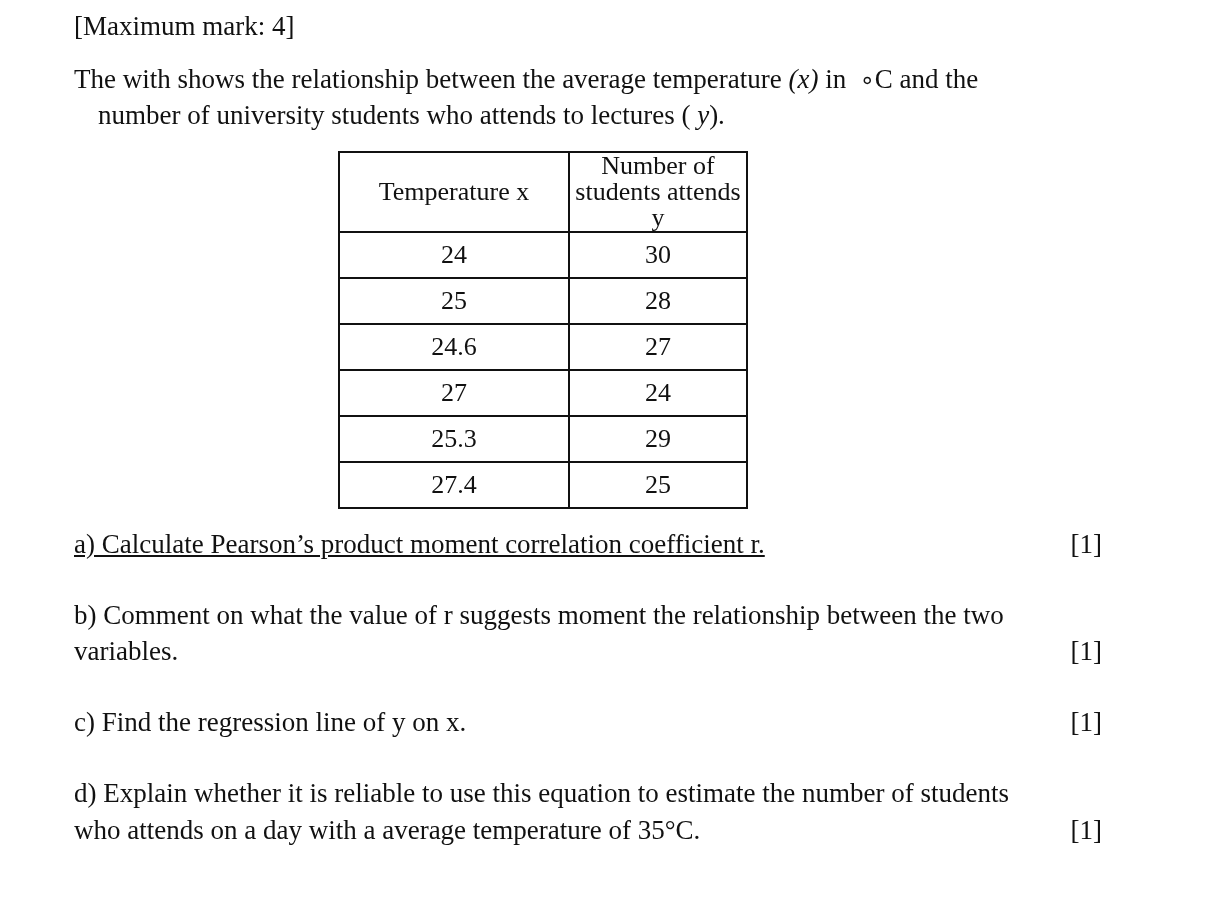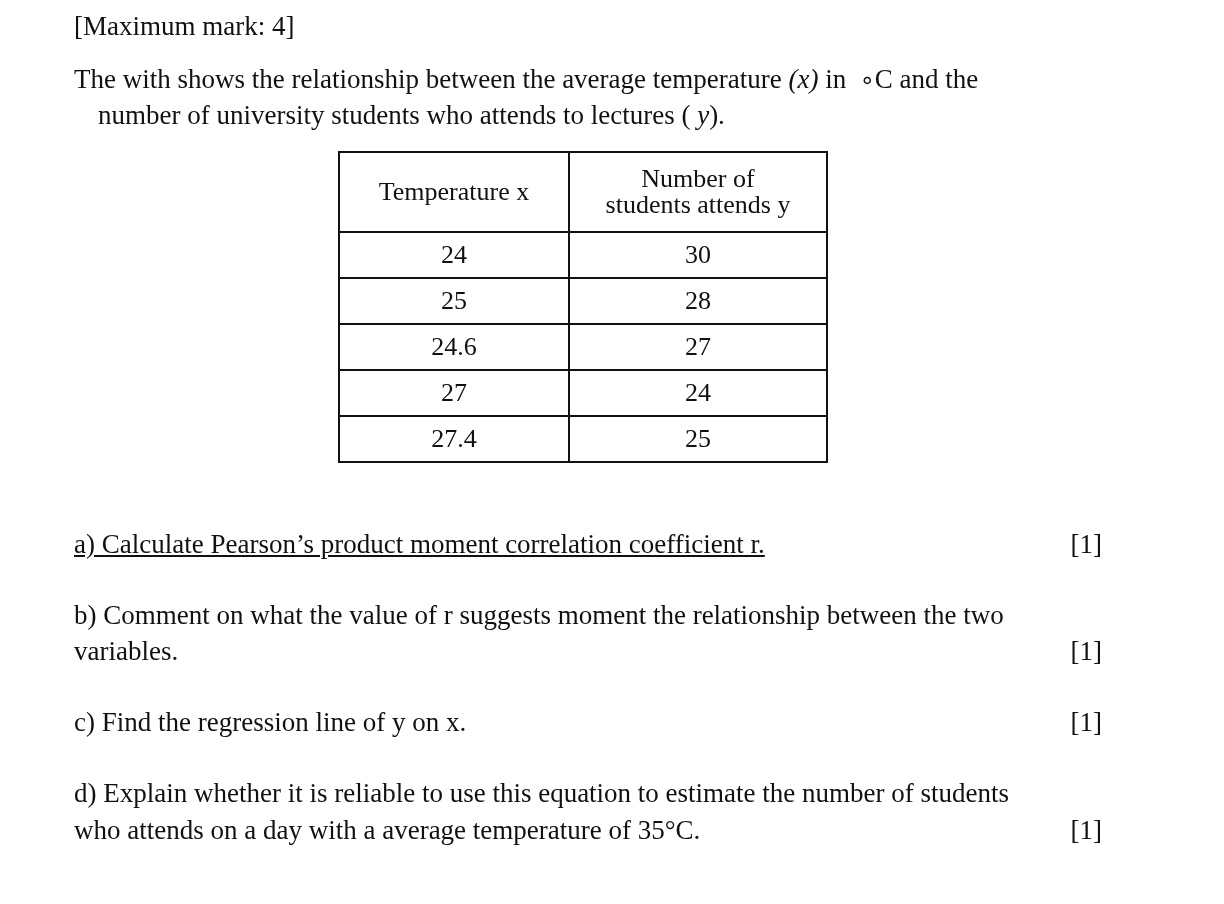--- a/index.html
+++ b/index.html
@@ -7,21 +7,21 @@
     width: 1224px; height: 904px; position: relative; overflow: hidden;
     font-family: "Liberation Serif", "DejaVu Serif", serif;
     color: #111111;
   }
   .abs { position: absolute; white-space: nowrap; }
   .txt { font-size: 27px; line-height: 36px; }
   .it { font-style: italic; }
   .deg { font-family: "DejaVu Sans", sans-serif; font-size: 24px; }
   table.data {
     position: absolute; left: 338px; top: 151px;
-    border-collapse: collapse; width: 490px;
+    border-collapse: collapse; width: 410px;
     font-size: 26px;
   }
   table.data td, table.data th {
     border: 2px solid #111;
     text-align: center; font-weight: normal; padding: 0;
   }
   table.data th { height: 78px; line-height: 26px; }
   table.data td { height: 44px; }
   .col1 { width: 228px; }
   .mark { position: absolute; right: 122px; font-size: 27px; }
@@ -57,20 +57,24 @@
       </tr>
   <tr>
         <td>24.6</td>
         <td>27</td>
       </tr>
   <tr>
         <td>27</td>
         <td>24</td>
       </tr>
   <tr>
+        <td>25.3</td>
+        <td>29</td>
+      </tr>
+  <tr>
         <td>27.4</td>
         <td>25</td>
       </tr>
 </tbody>
   </table>
 
 <div class="abs txt" style="left:74px; top:526px;text-decoration:underline;">a) Calculate Pearson’s product moment correlation coefficient r.</div>
 <div class="mark txt" style="top:526px;">[1]</div>
 
 <div class="abs txt" style="left:74px; top:597px;">b) Comment on what the value of r suggests moment the relationship between the two</div>

